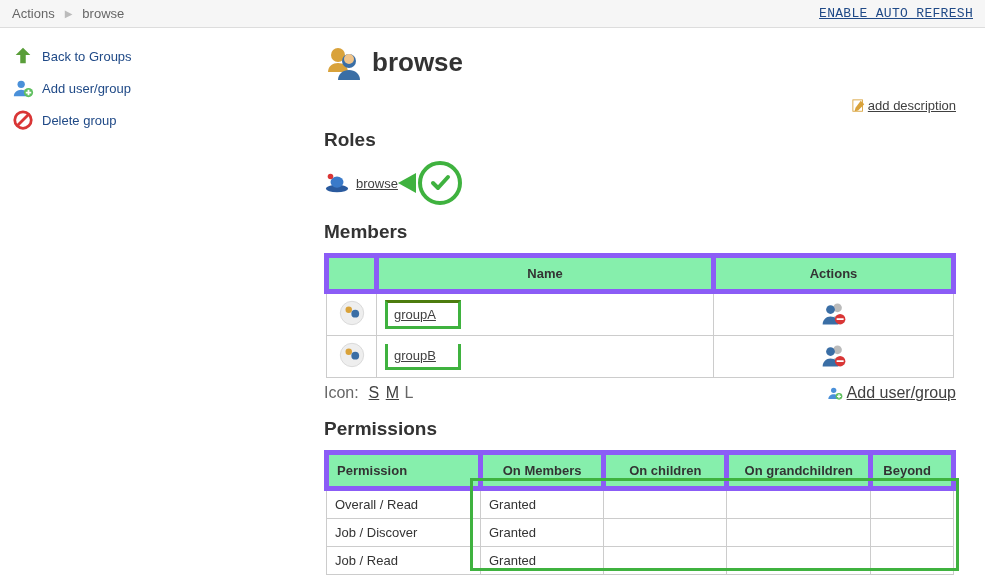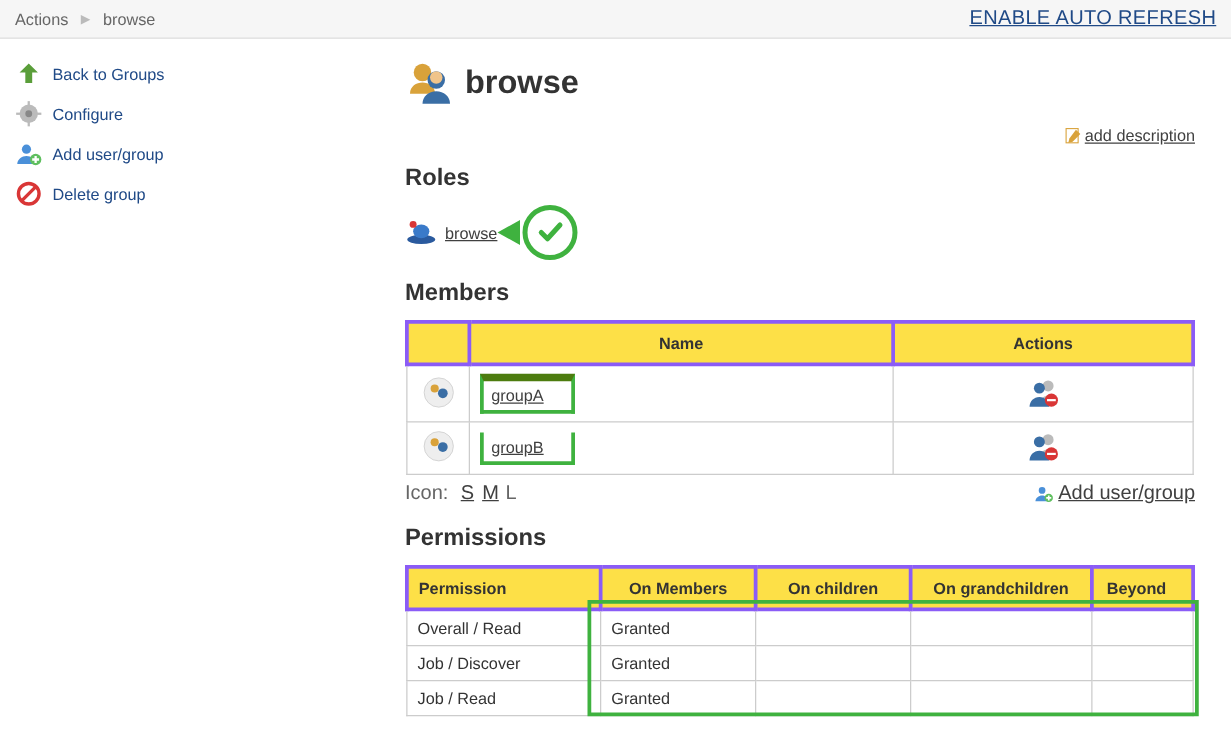--- a/index.html
+++ b/index.html
@@ -2,40 +2,40 @@
 <html><head>
 <meta charset="utf-8">
 <style>
   * { box-sizing: border-box; }
   body { margin: 0; font-family: Helvetica, Arial, sans-serif; font-size: 13px; color: #333; background:#fff; }
   a { color: #404040; text-decoration: underline; cursor: pointer; }
   .breadcrumbs { background: #f6f6f6; border-bottom: 1px solid #ddd; padding: 6px 12px; display:flex; align-items:center; justify-content:space-between; }
   .crumbs { display:flex; align-items:center; gap:10px; color:#666; }
   .crumbs a { color:#666; text-decoration:none; }
   .crumb-sep { color:#bbb; font-size:10px; }
-  .auto-refresh { font-size:16px; color:#204a87; letter-spacing:0.3px; }
+  .auto-refresh { font-size:13px; color:#204a87; letter-spacing:0.3px;font-family:Liberation Mono, monospace; }
   .layout { display:flex; }
   .sidebar { width:310px; padding:12px 0 0 12px; }
   .side-item { display:flex; align-items:center; gap:8px; padding:5px 0; }
   .side-item a { color:#204a87; text-decoration:none; }
   .main { flex:1; padding:14px 14px 20px 14px; max-width:660px; position:relative;}
   .title-row { display:flex; align-items:center; gap:8px; margin-bottom:4px;}
   h1 { font-size:26px; font-weight:bold; margin:0; }
   .add-desc { text-align:right; margin:16px 0 4px 0; display:flex; justify-content:flex-end; align-items:center; gap:2px;}
   h2 { font-size:19px; font-weight:bold; margin:16px 0 10px 0; }
   .roles-row { display:flex; align-items:center; gap:6px; position:relative;}
   .check-badge { width:44px; height:44px; border-radius:50%; border:4px solid #3fb23f; background:#fff; display:flex; align-items:center; justify-content:center; margin-left:4px;}
   .check-arrow { width:0; height:0; border-top:10px solid transparent; border-bottom:10px solid transparent; border-right:18px solid #3fb23f; margin-left:-6px; margin-right:-8px;}
   table.grid { width:100%; border-collapse:collapse; border:1px solid #ccc; }
-  table.grid th { background:#fde047; border:3px solid #8b5cf6; padding:8px; font-weight:bold; text-align:center;margin-left:19px;}
+  table.grid th { background:#86efac; border:5px solid #8b5cf6; padding:8px; font-weight:bold; text-align:center;margin-left:19px;}
   table.grid td { border:1px solid #ccc; padding:6px 8px; }
   .name-cell { width:50px; text-align:center;}
   .actions-cell { text-align:center; width:240px;}
   .green-box-td { display:inline-block; padding:4px 22px 4px 6px; border:3px solid #3fb23f; border-top:none;}
-  .green-box-td.first { border-top:6px solid #4d7c0f;}
+  .green-box-td.first { border-top:3px solid #4d7c0f;}
   .icon-row { display:flex; justify-content:space-between; margin:6px 0 0 0; font-size:16px; color:#666;}
   .icon-row .sizes a { margin:0 1px;}
   .perm-table th { text-align:left; padding:6px 8px;}
   .perm-table th:first-child { text-align:left; width:150px;}
   .perm-table td:first-child { padding-left:8px;}
   .perm-highlight { outline: 3.5px solid #3fb23f; pointer-events:none; position:absolute;}
   .svg-icon { flex-shrink:0; }
   .add-user-link { display:flex; align-items:center; gap:4px;}
 </style>
 </head>
@@ -50,33 +50,20 @@
   <a class="auto-refresh">ENABLE AUTO REFRESH</a>
 </div>
 
 <div class="layout">
   <div class="sidebar">
     <div class="side-item">
       <svg class="svg-icon" width="22" height="22" viewBox="0 0 24 24">
           <path fill="#5a9e3a" d="M12 3l8 8h-5v9H9v-9H4z"></path>
         </svg>
       <a>Back to Groups</a>
-    </div>
-    <div class="side-item">
-      <svg class="svg-icon" width="22" height="22" viewBox="0 0 24 24">
-          <circle cx="12" cy="12" r="8" fill="#bbb"></circle>
-          <circle cx="12" cy="12" r="3" fill="#888"></circle>
-          <g fill="#bbb">
-            <rect x="11" y="1" width="2" height="4"></rect>
-            <rect x="11" y="19" width="2" height="4"></rect>
-            <rect x="1" y="11" width="4" height="2"></rect>
-            <rect x="19" y="11" width="4" height="2"></rect>
-          </g>
-        </svg>
-      <a>Configure</a>
     </div>
     <div class="side-item">
       <svg class="svg-icon" width="22" height="22" viewBox="0 0 24 24">
           <circle cx="10" cy="8" r="4" fill="#4a90d9"></circle>
           <path fill="#4a90d9" d="M2 21c0-4 4-7 8-7s8 3 8 7z"></path>
           <circle cx="18" cy="17" r="5" fill="#5fbf5f"></circle>
           <path stroke="#fff" stroke-width="2" d="M18 14v6M15 17h6"></path>
         </svg>
       <a>Add user/group</a>
     </div>

